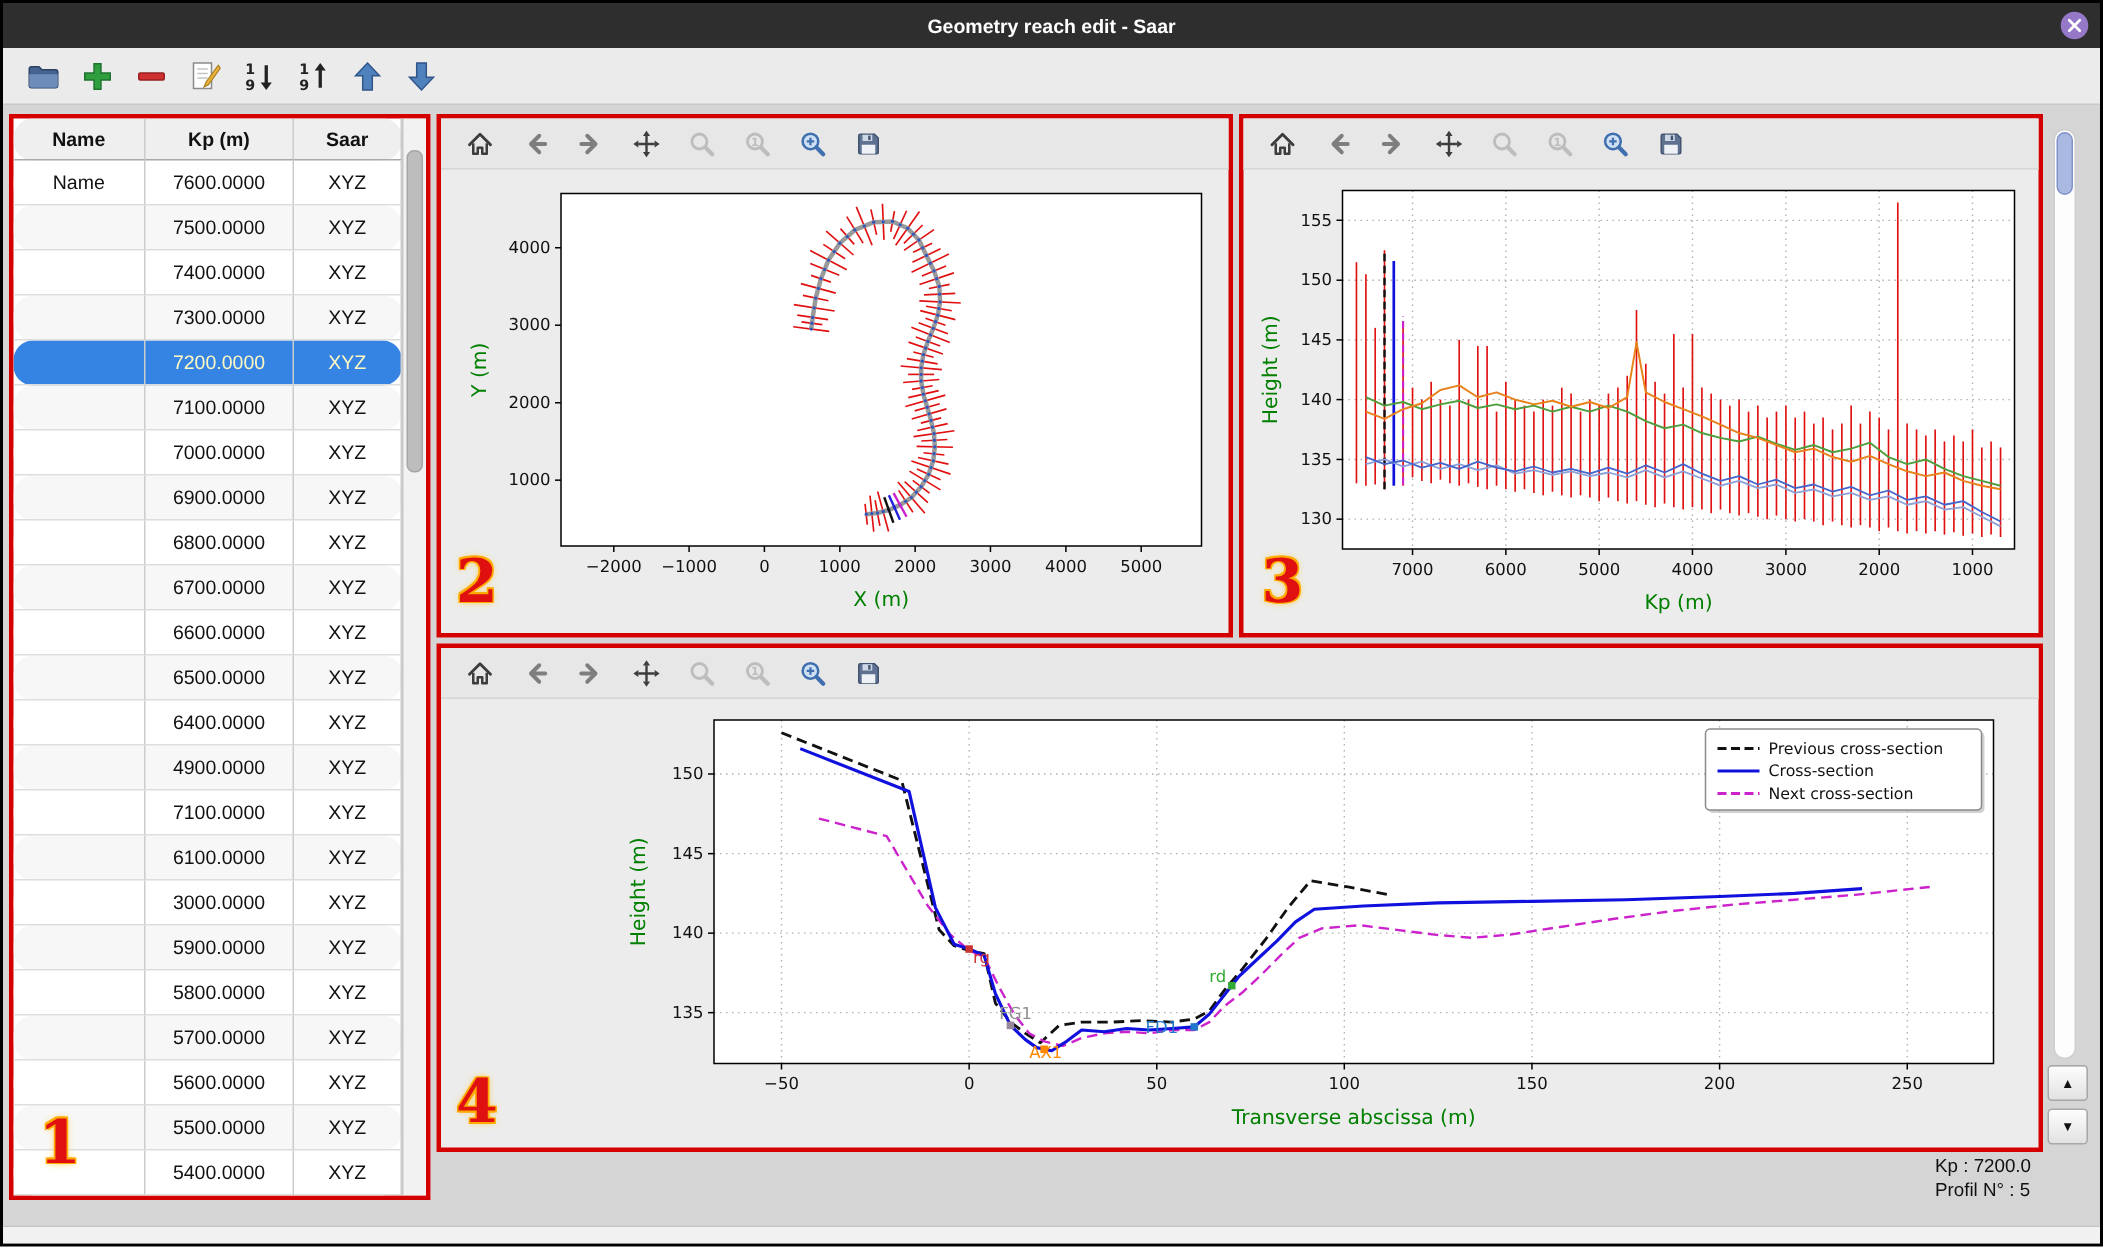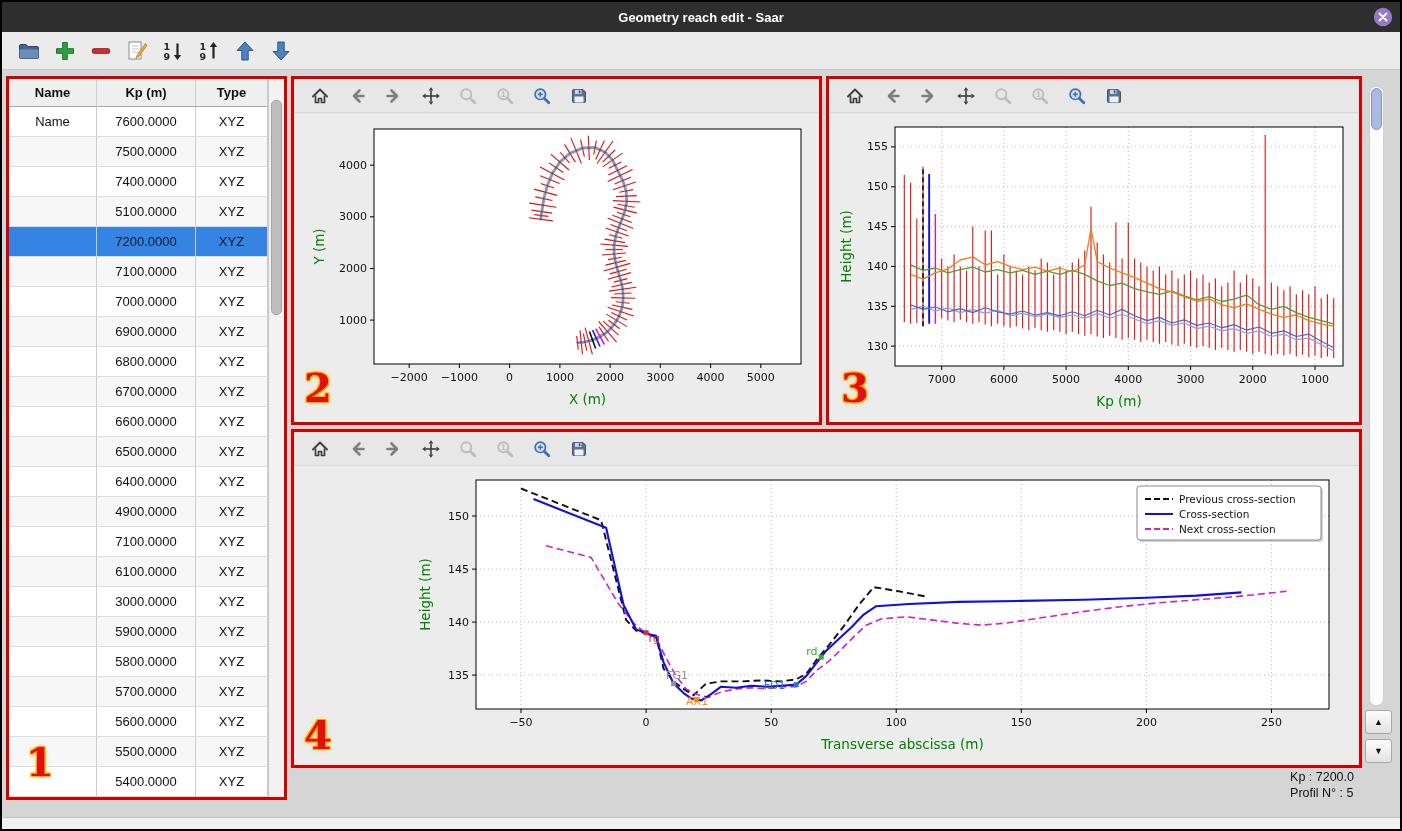--- a/index.html
+++ b/index.html
@@ -14,28 +14,28 @@
   #panel-plan{left:289px;top:74px;width:531px;height:349px;}
   #panel-profile{left:824px;top:74px;width:536px;height:349px;}
   #panel-section{left:289px;top:427px;width:1071px;height:339px;}
   .mpl-toolbar{height:34px;background:#e7e7e7;border-bottom:1px solid #d6d6d6;display:flex;align-items:center;padding-left:10px;box-sizing:border-box;}
   .mbtn{width:32px;height:28px;border:0;background:transparent;display:flex;align-items:center;justify-content:center;margin-right:5px;padding:0;cursor:pointer;}
   svg{display:block;}
   svg text{font-family:"DejaVu Sans",sans-serif;}
   
   .tablewrap{position:relative;width:275px;height:718px;overflow:hidden;}
   .trows{position:absolute;left:0;top:0;width:259px;}
-  .trow{display:flex;height:30px;line-height:30px;background:#fff;cursor:pointer;}
+  .trow{display:flex;height:30px;line-height:30px;background:#fff;cursor:pointer;border-radius:13px;}
   .trow:nth-child(odd){background:#f7f7f7;}
   .trow.thead{height:28px;line-height:28px;background:#efefef;font-weight:bold;cursor:default;}
   .tc{box-sizing:border-box;border-right:1px solid #ccc;border-bottom:1px solid #ddd;text-align:center;font-size:13px;color:#111;overflow:hidden;white-space:nowrap;}
   .thead .tc{border-bottom:1px solid #a9a9a9;}
   .c0{width:88px}.c1{width:99px}.c2{width:72px}
   .trow.selected{background:#3584e4 !important;}
-  .trow.selected .tc{color:#0f172a;}
+  .trow.selected .tc{color:#fef9c3;}
   .tscroll{position:absolute;top:0;right:0;width:16px;height:718px;background:#f2f2f2;border-left:1px solid #c8c8c8;box-sizing:border-box;}
   .tthumb{position:absolute;top:21px;left:2px;width:11px;height:215px;background:#bdbdbd;border:1px solid #a6a6a6;border-radius:5px;box-sizing:border-box;}
   
   .pnum{position:absolute;font-family:"DejaVu Serif",serif;font-size:40px;font-weight:bold;color:#e01010;z-index:30;
         text-shadow:-1px -1px 0 #ffaa00,1px -1px 0 #ffaa00,-1px 1px 0 #ffaa00,1px 1px 0 #ffaa00,0 0 5px #ffcc33;}
   #num-1{left:24px;top:736px;}
   #num-2{left:302px;top:362px;}
   #num-3{left:839px;top:362px;}
   #num-4{left:302px;top:709px;}
   
@@ -115,40 +115,40 @@
         </svg>
       </button>
     </div>
 
   <div class="panel" id="panel-table">
     <div class="tablewrap">
       <div class="trows" id="reach-table">
           <div class="trow thead">
             <div class="tc c0">Name</div>
             <div class="tc c1">Kp (m)</div>
-            <div class="tc c2">Type</div>
+            <div class="tc c2">Saar</div>
           </div>
           <div class="trow">
             <div class="tc c0">Name</div>
             <div class="tc c1">7600.0000</div>
             <div class="tc c2">XYZ</div>
           </div>
           <div class="trow">
             <div class="tc c0"></div>
             <div class="tc c1">7500.0000</div>
             <div class="tc c2">XYZ</div>
           </div>
           <div class="trow">
             <div class="tc c0"></div>
             <div class="tc c1">7400.0000</div>
             <div class="tc c2">XYZ</div>
           </div>
           <div class="trow">
             <div class="tc c0"></div>
-            <div class="tc c1">5100.0000</div>
+            <div class="tc c1">7300.0000</div>
             <div class="tc c2">XYZ</div>
           </div>
           <div class="trow selected">
             <div class="tc c0"></div>
             <div class="tc c1">7200.0000</div>
             <div class="tc c2">XYZ</div>
           </div>
           <div class="trow">
             <div class="tc c0"></div>
             <div class="tc c1">7100.0000</div>

